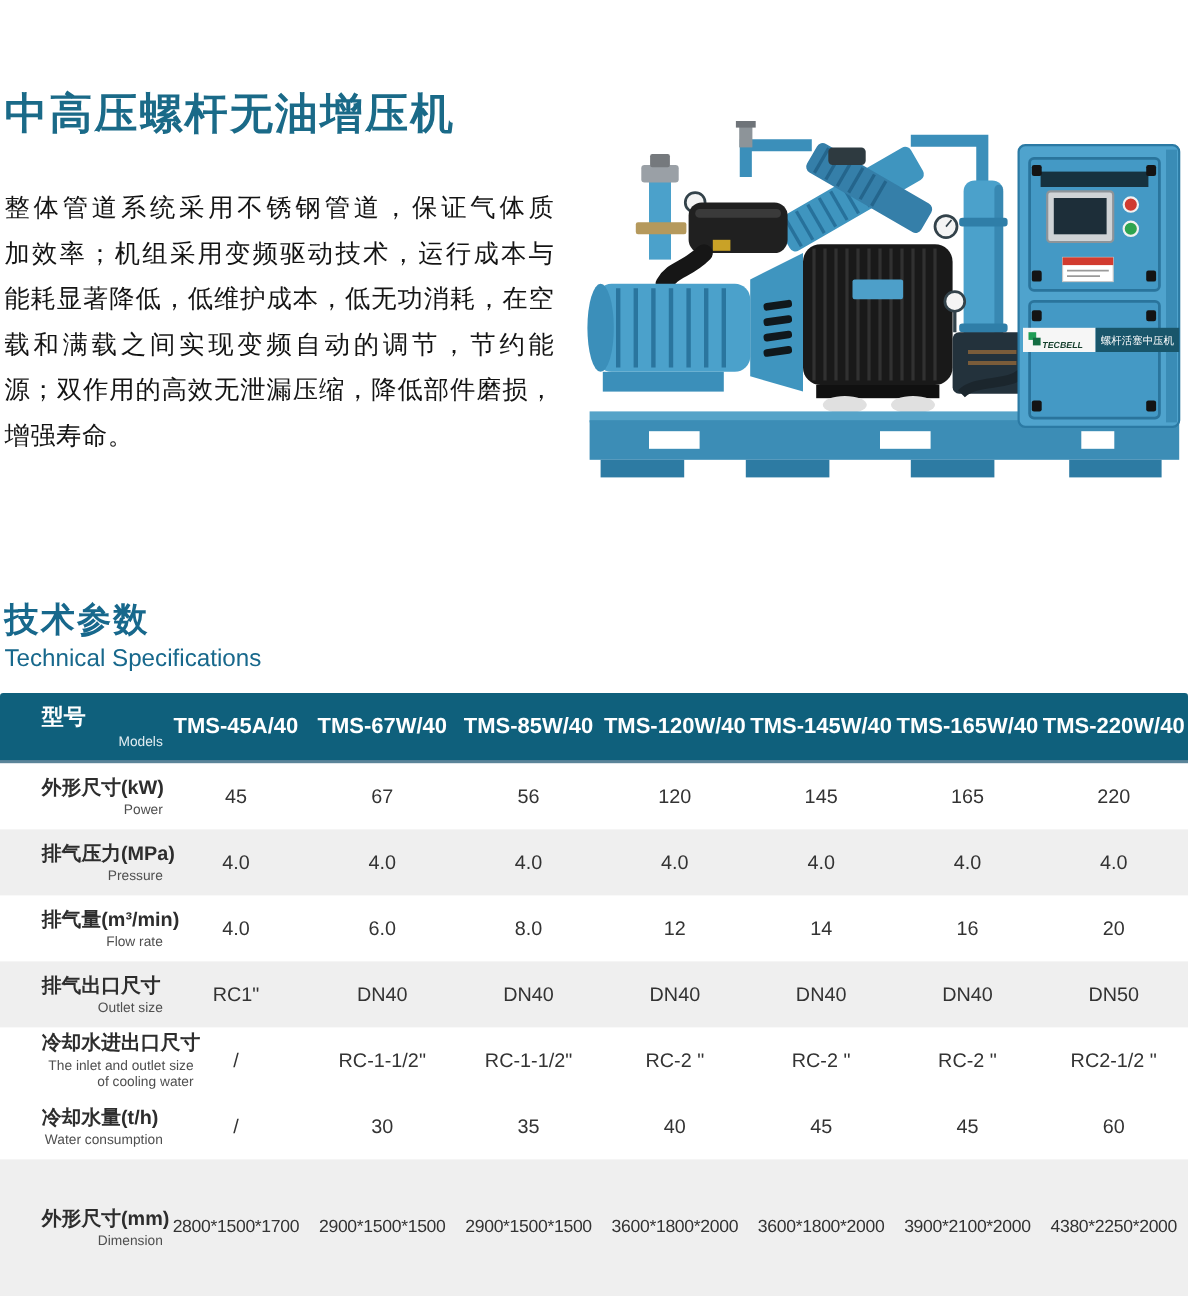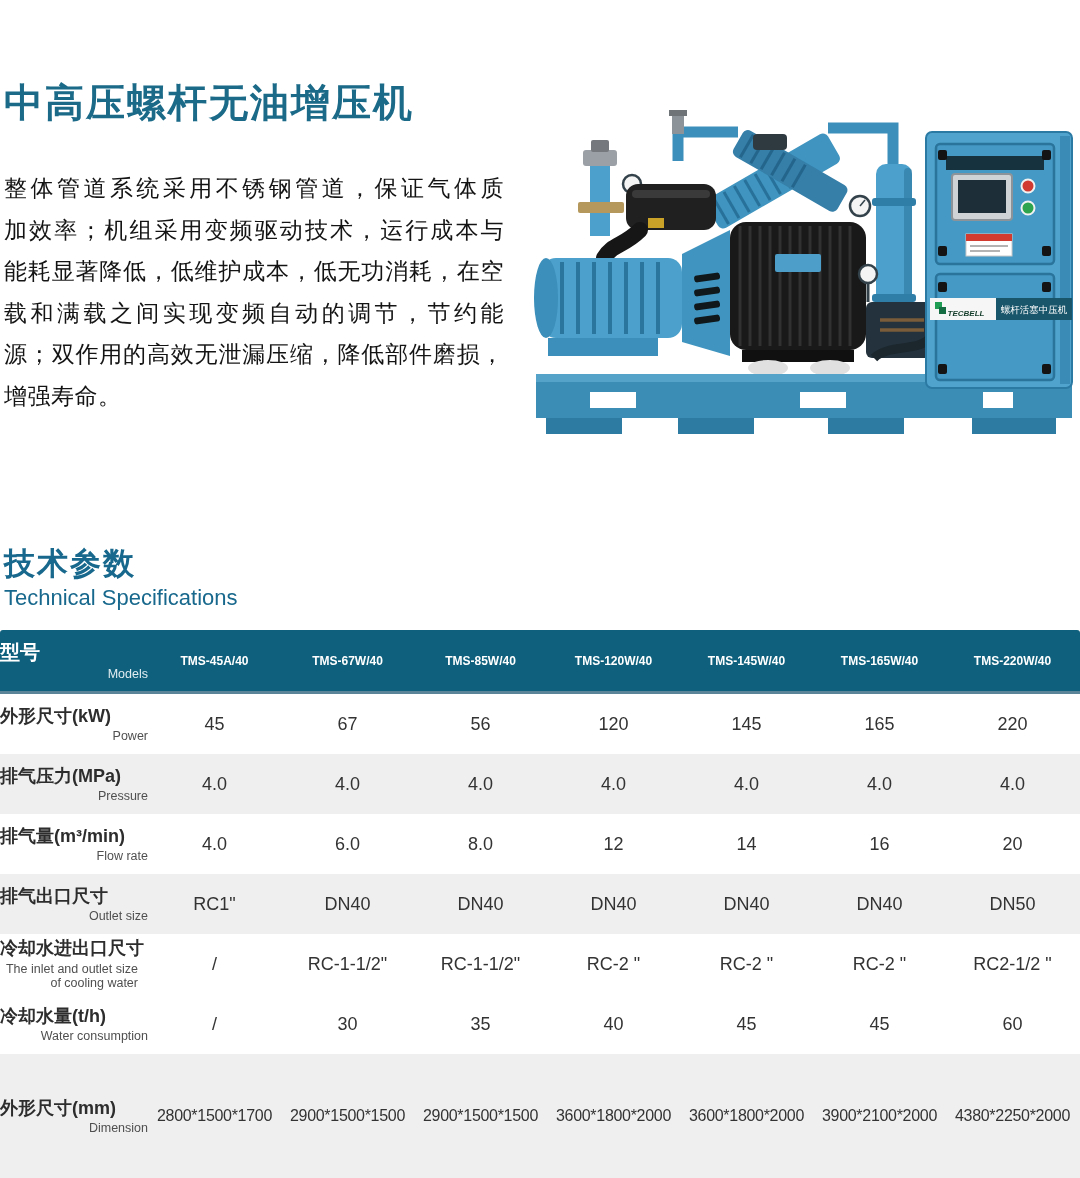--- a/index.html
+++ b/index.html
@@ -24,28 +24,28 @@
   .figure svg{display:block;width:100%;height:100%;}
 
   
   .spec-table{position:absolute;left:0;top:630px;width:1080px;bottom:0;
       display:flex;flex-direction:column;}
   .t-row{display:flex;align-items:center;height:60px;flex:0 0 auto;}
   .t-row:last-child{flex:1 1 auto;}
   .t-row.alt{background:#efefef;}
   .t-head{height:61px;background:#0f607c;border-bottom:3px solid #5b8499;
       border-radius:3px 3px 0 0;}
-  .t-label{flex:0 0 148px;width:148px;box-sizing:border-box;}
+  .t-label{flex:0 0 148px;width:148px;padding-left:38px;box-sizing:border-box;}
   .t-label .zh{font-size:18px;font-weight:bold;color:#2d2d2d;white-space:nowrap;line-height:1.25;}
   .t-label .en{font-size:12.5px;color:#4f4f4f;margin-top:2px;white-space:nowrap;line-height:1.15;text-align:right;}
   .t-label .en.wide-en{white-space:normal;width:138px;}
   .t-head .t-label .zh{color:#ffffff;font-size:20px;}
   .t-head .t-label .en{color:#e2edf2;}
   .t-cell{flex:0 0 133px;width:133px;text-align:center;font-size:18px;color:#333333;}
-  .t-head .t-cell{color:#ffffff;font-weight:bold;font-size:12px;}
+  .t-head .t-cell{color:#ffffff;font-weight:bold;font-size:20px;}
   .t-row.dims .t-cell{font-size:16px;letter-spacing:-0.3px;}
 </style>
 </head>
 <body>
 
 <h1 class="page-title">中高压螺杆无油增压机</h1>
 
 <div class="intro">
   <div class="line">整体管道系统采用不锈钢管道，保证气体质</div>
   <div class="line">加效率；机组采用变频驱动技术，运行成本与</div>

